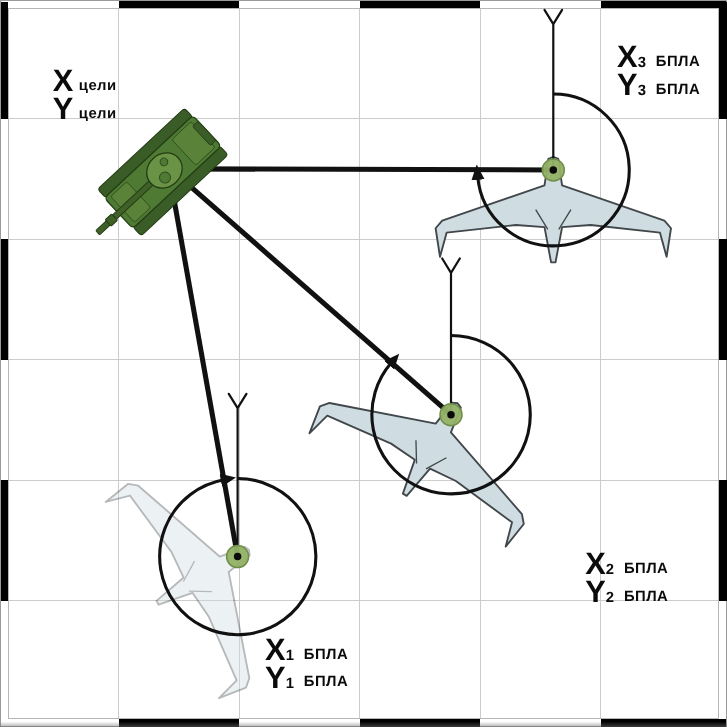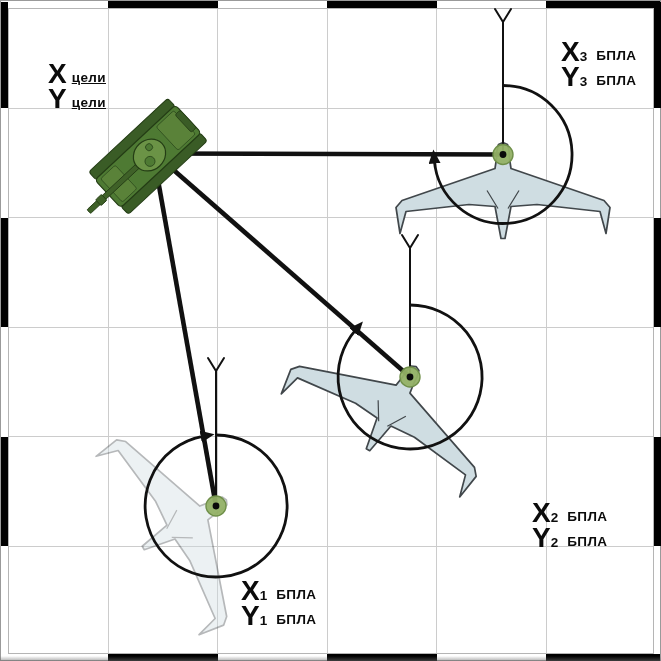--- a/index.html
+++ b/index.html
@@ -8,21 +8,21 @@
     background:var(--bg,#ffffff);
     font-family:"Liberation Sans","DejaVu Sans",sans-serif;
   }
   svg{position:absolute;left:0;top:0;}
   
   .coord-label{position:absolute;color:#0b0b0b;white-space:nowrap;}
   .coord-row{display:flex;align-items:flex-end;height:25px;}
   .coord-row .big{font-weight:bold;font-size:28px;line-height:0.82;letter-spacing:-1px;}
   .coord-row .sub{font-weight:bold;font-size:13.5px;line-height:1;margin:0 0 1px 1px;}
   .coord-row .word{font-weight:bold;font-size:13.5px;line-height:1;margin:0 0 2px 9px;letter-spacing:0.4px;}
-  .coord-label.target .word{margin-left:6px;text-decoration:underline;}
+  .coord-label.target .word{margin-left:6px;}
   
   .gridline{stroke:var(--grid-gray,#cccccc);stroke-width:1;}
   .frame-base{fill:none;stroke:#9a9a9a;stroke-width:1;}
   .frame-inner{fill:none;stroke:#b5b5b5;stroke-width:1;}
   .frame-black{stroke:var(--frame-black,#000000);stroke-width:7;}
   .sight-line{stroke:var(--line-black,#111111);stroke-width:4.6;fill:none;}
   .north-line{stroke:var(--line-black,#111111);stroke-width:2;fill:none;stroke-linecap:round;}
   .bearing-arc{stroke:var(--line-black,#111111);stroke-width:2.8;fill:none;}
   .uav-body{fill:var(--uav-fill,#cfdde2);stroke:var(--uav-outline,#41474b);stroke-width:1.7;stroke-linejoin:round;}
   .uav-fin{stroke:var(--uav-outline,#41474b);stroke-width:1.2;fill:none;}

